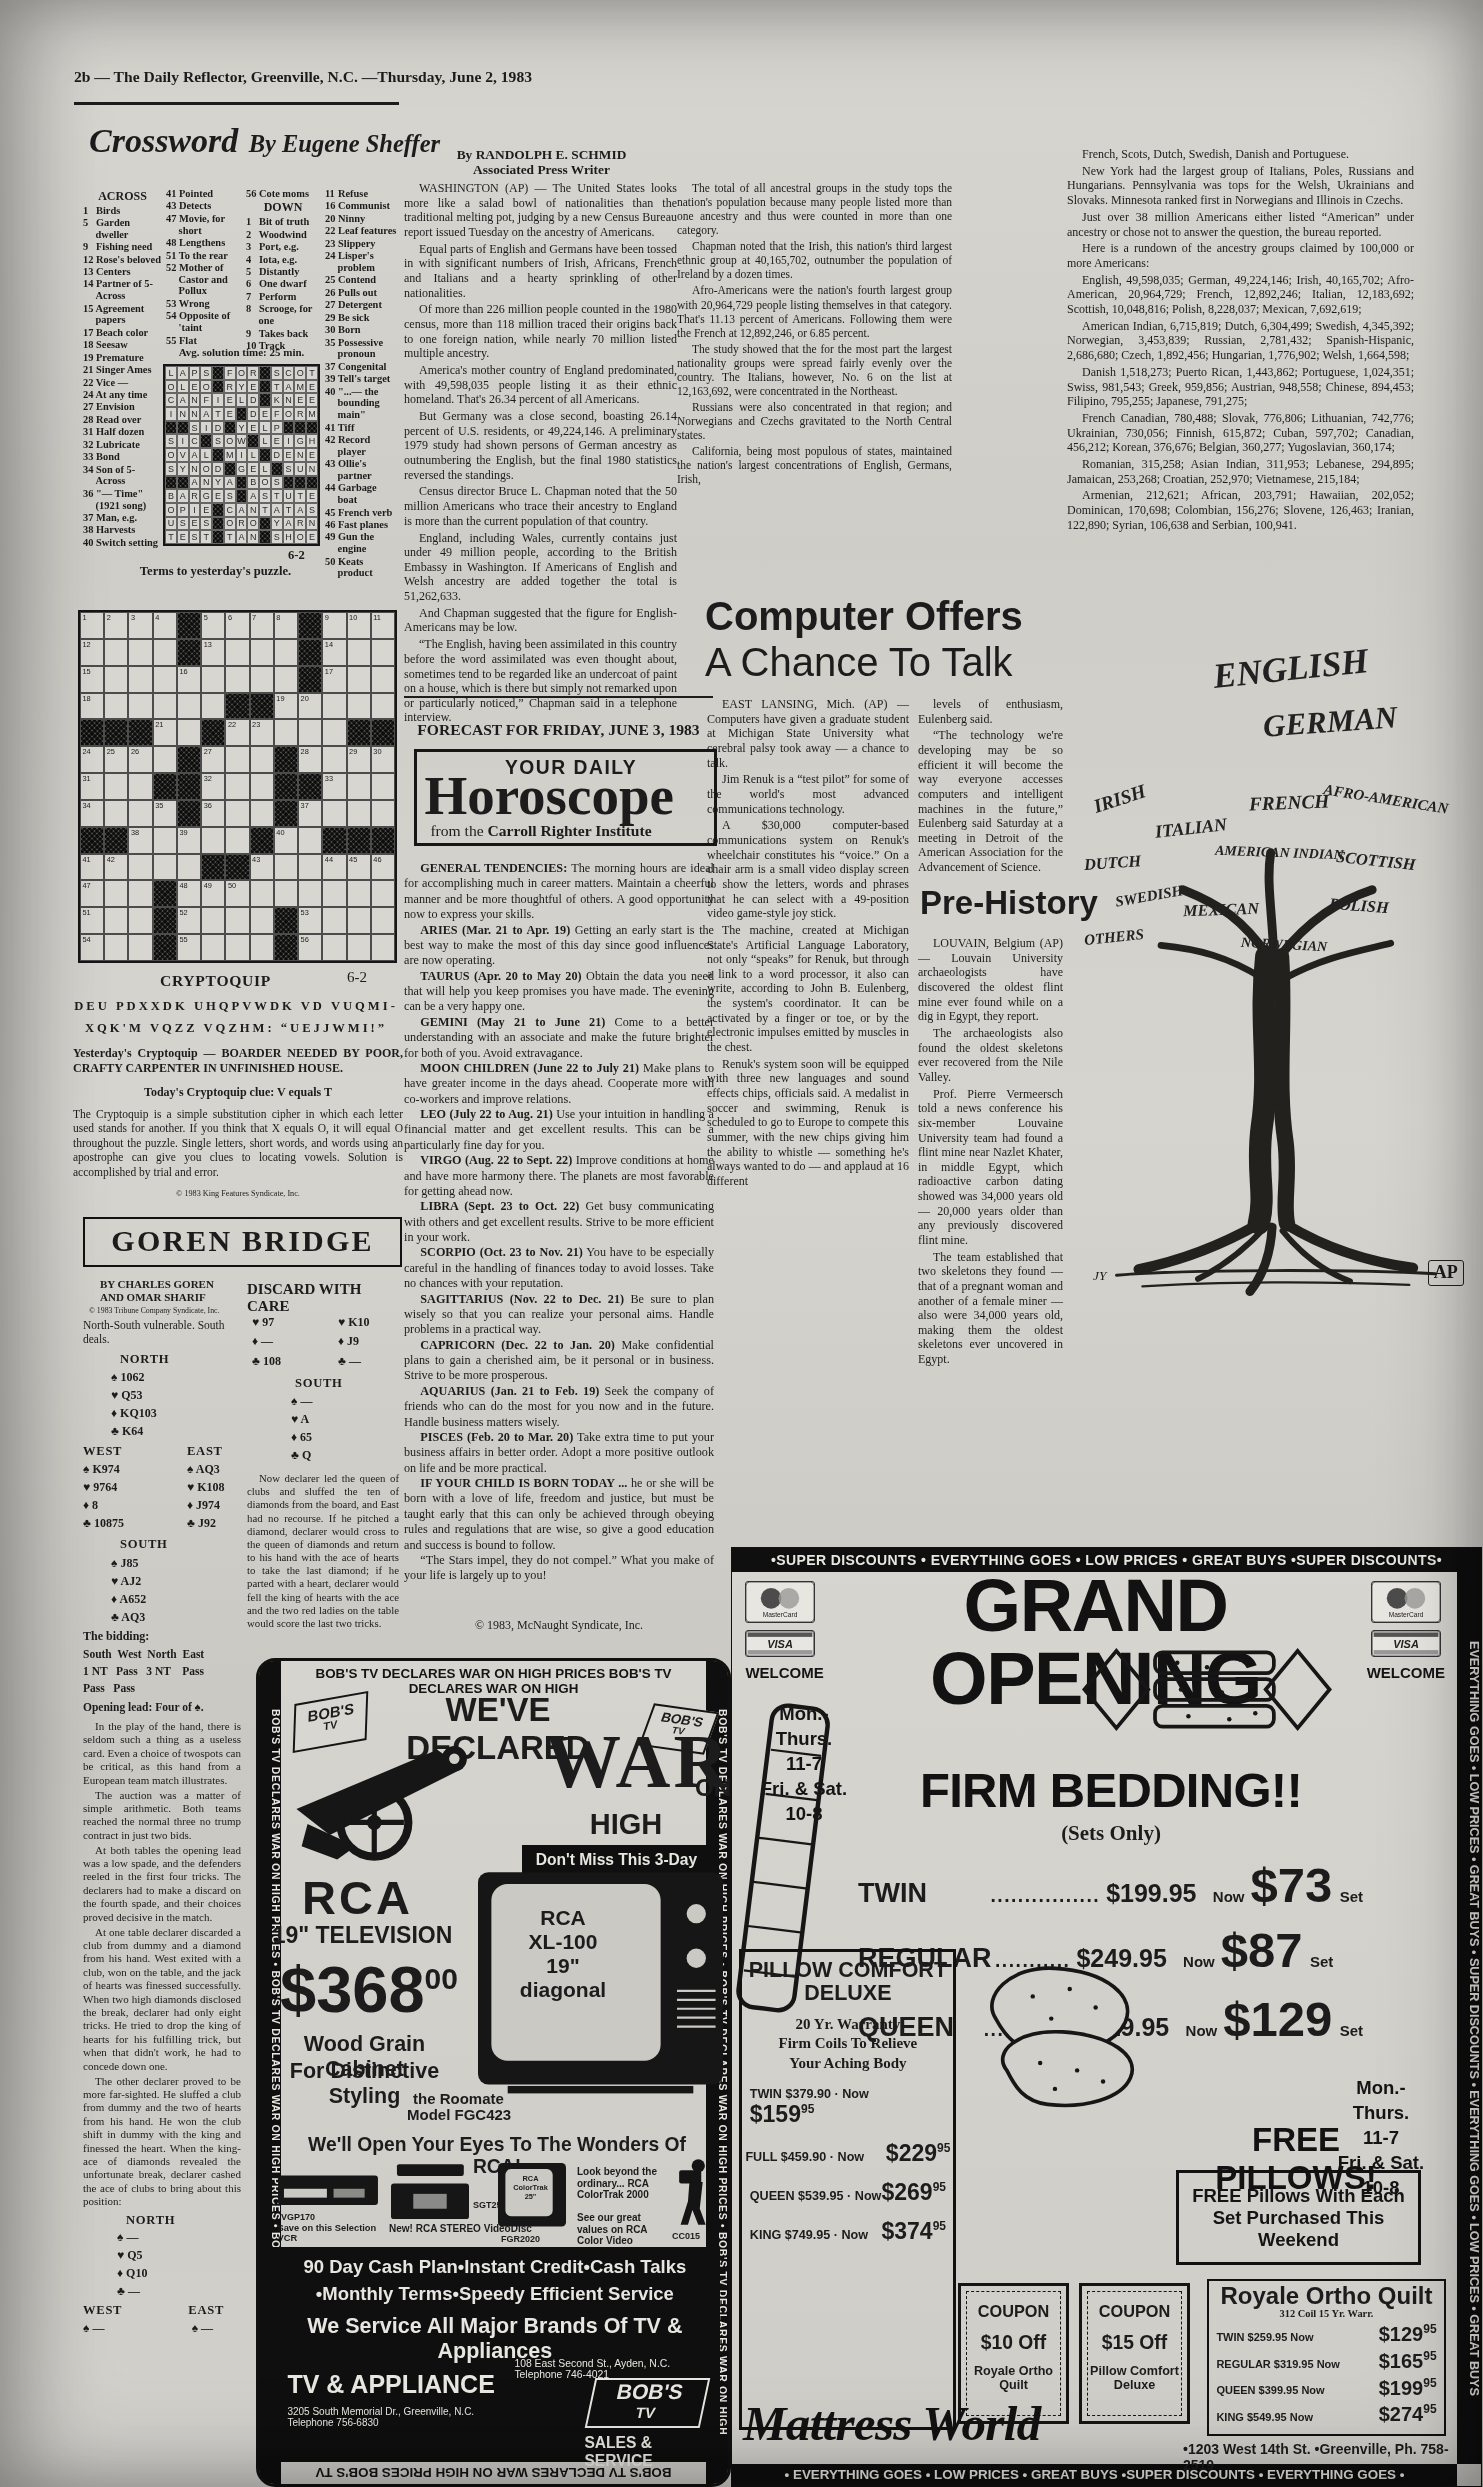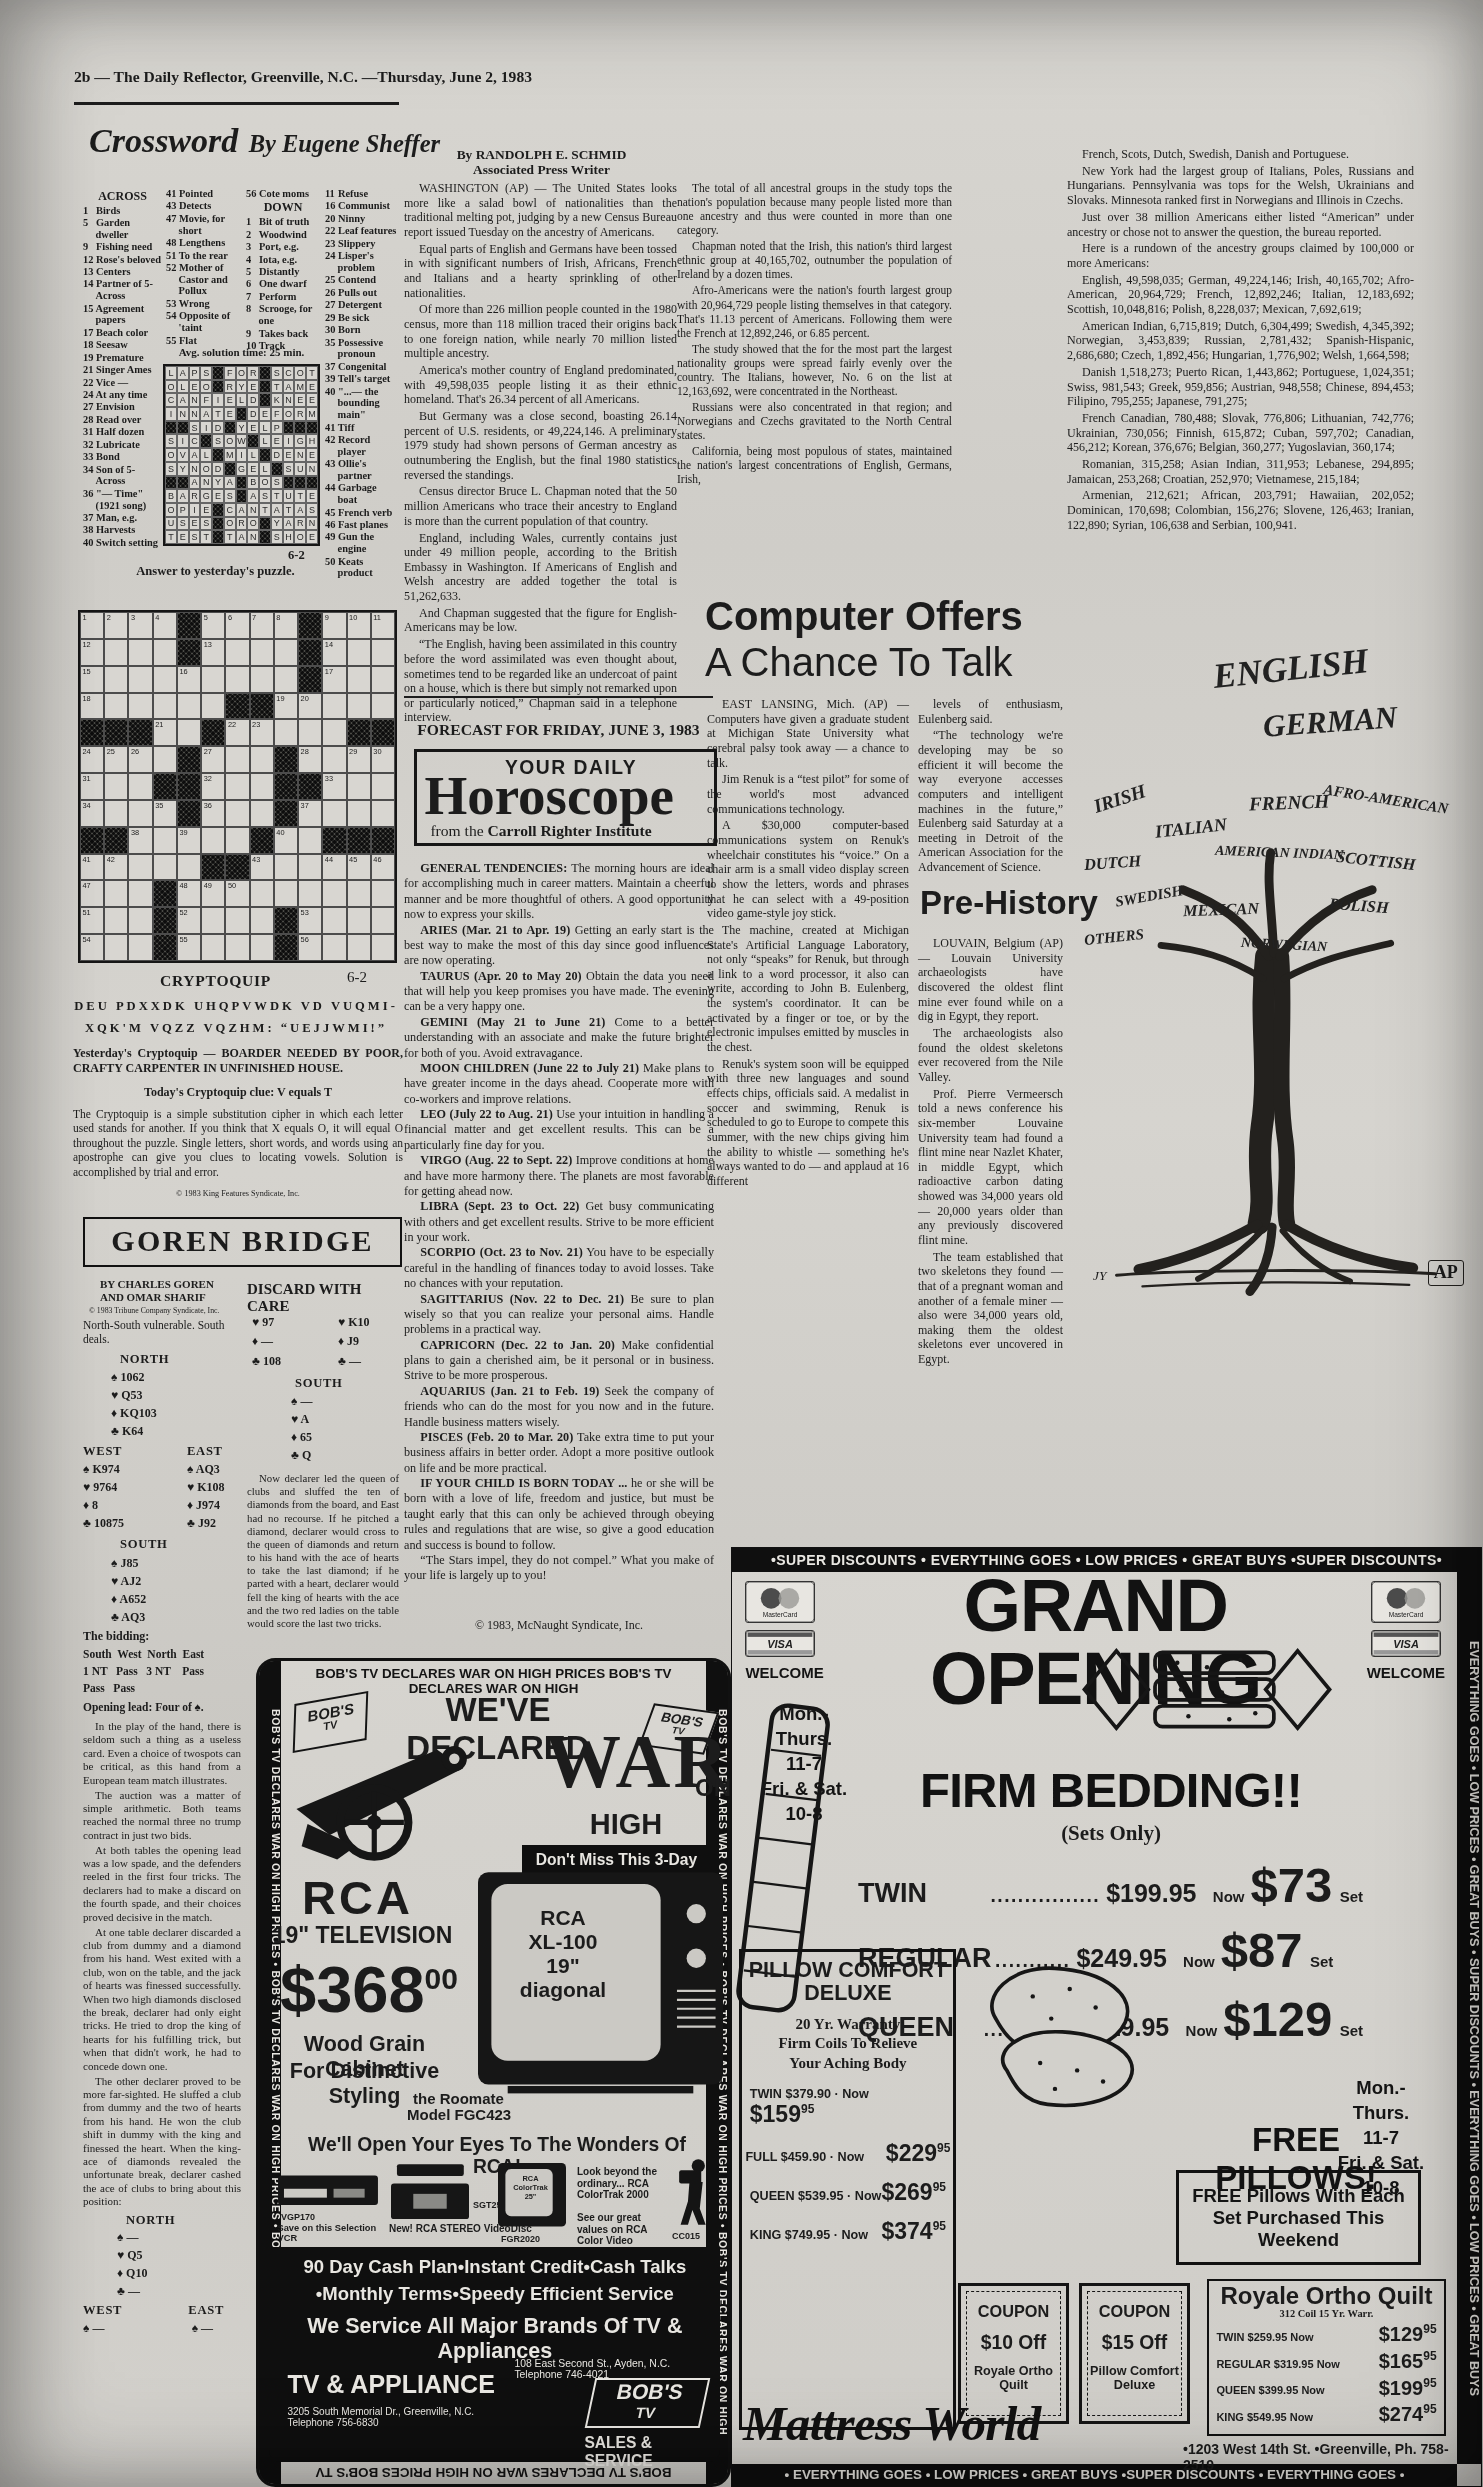--- a/index.html
+++ b/index.html
@@ -626,21 +626,21 @@
         <span class="cw-letter">H</span>
       </div>
       <div class="cw-cell">
         <span class="cw-letter">O</span>
       </div>
       <div class="cw-cell">
         <span class="cw-letter">E</span>
       </div>
     </div>
   <div class="abs b" style="left:288px;top:548px;font-size:12.6px;">6-2</div>
-  <div class="abs b c" style="left:104px;top:564px;width:223px;font-size:12.6px;">Answer to yesterday's puzzle.</div>
+  <div class="abs b c" style="left:104px;top:564px;width:223px;font-size:12.6px;">Terms to yesterday's puzzle.</div>
   <div class="abs cwgrid" style="left:78px;top:610px;width:315px;height:349px;grid-template-columns:repeat(13,1fr);">
       <div class="cw-cell">
         <span class="cw-num">1</span>
       </div>
       <div class="cw-cell">
         <span class="cw-num">2</span>
       </div>
       <div class="cw-cell">
         <span class="cw-num">3</span>
       </div>

